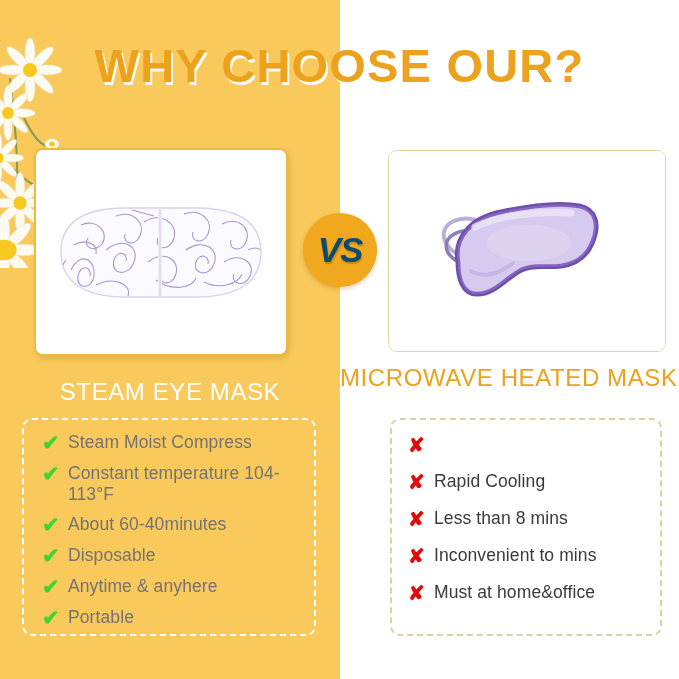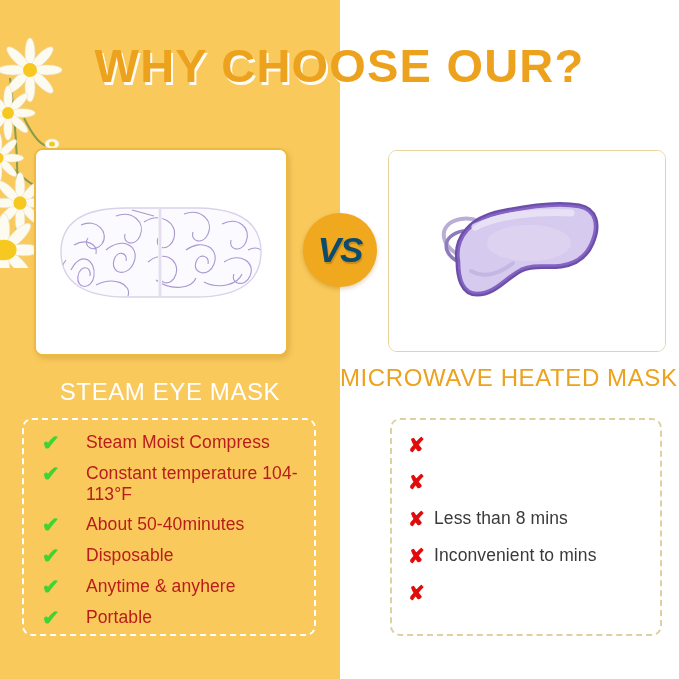--- a/index.html
+++ b/index.html
@@ -148,21 +148,21 @@
     text-align: left;
   }
   .mark-check { color: #3fd432; font-size: 21px; }
   .mark-cross { color: #e00b0b; font-size: 20px; }
   .feature-text {
     font-size: 17.5px;
     line-height: 21px;
     color: #3a3a3a;
     letter-spacing: 0.1px;
   }
-  .box-left .feature-text { color: #b91c1c; margin-left: 18px; }
+  .box-left .feature-text { color: #737373; }
   .box-right .feature-item { margin-bottom: 15px; }
   .box-right .feature-list { padding-top: 14px; padding-left: 16px; }
 </style>
 </head>
 <body>
 
 <div id="page">
 
   <div class="bg-left"></div>
   <div class="bg-right"></div>
@@ -327,21 +327,21 @@
       <li class="feature-item">
         <span class="mark mark-check">✔</span>
         <span class="feature-text">Steam Moist Compress</span>
       </li>
       <li class="feature-item">
         <span class="mark mark-check">✔</span>
         <span class="feature-text">Constant temperature 104-113°F</span>
       </li>
       <li class="feature-item">
         <span class="mark mark-check">✔</span>
-        <span class="feature-text">About 50-40minutes</span>
+        <span class="feature-text">About 60-40minutes</span>
       </li>
       <li class="feature-item">
         <span class="mark mark-check">✔</span>
         <span class="feature-text">Disposable</span>
       </li>
       <li class="feature-item">
         <span class="mark mark-check">✔</span>
         <span class="feature-text">Anytime &amp; anyhere</span>
       </li>
       <li class="feature-item">
@@ -351,28 +351,30 @@
     </ul>
   </div>
 
   <div class="feature-box box-right">
     <ul class="feature-list">
       <li class="feature-item">
         <span class="mark mark-cross">✘</span>
       </li>
       <li class="feature-item">
         <span class="mark mark-cross">✘</span>
+        <span class="feature-text">Rapid Cooling</span>
       </li>
       <li class="feature-item">
         <span class="mark mark-cross">✘</span>
         <span class="feature-text">Less than 8 mins</span>
       </li>
       <li class="feature-item">
         <span class="mark mark-cross">✘</span>
         <span class="feature-text">Inconvenient to mins</span>
       </li>
       <li class="feature-item">
         <span class="mark mark-cross">✘</span>
+        <span class="feature-text">Must at home&amp;office</span>
       </li>
     </ul>
   </div>
 
 </div>
 
 </body></html>

